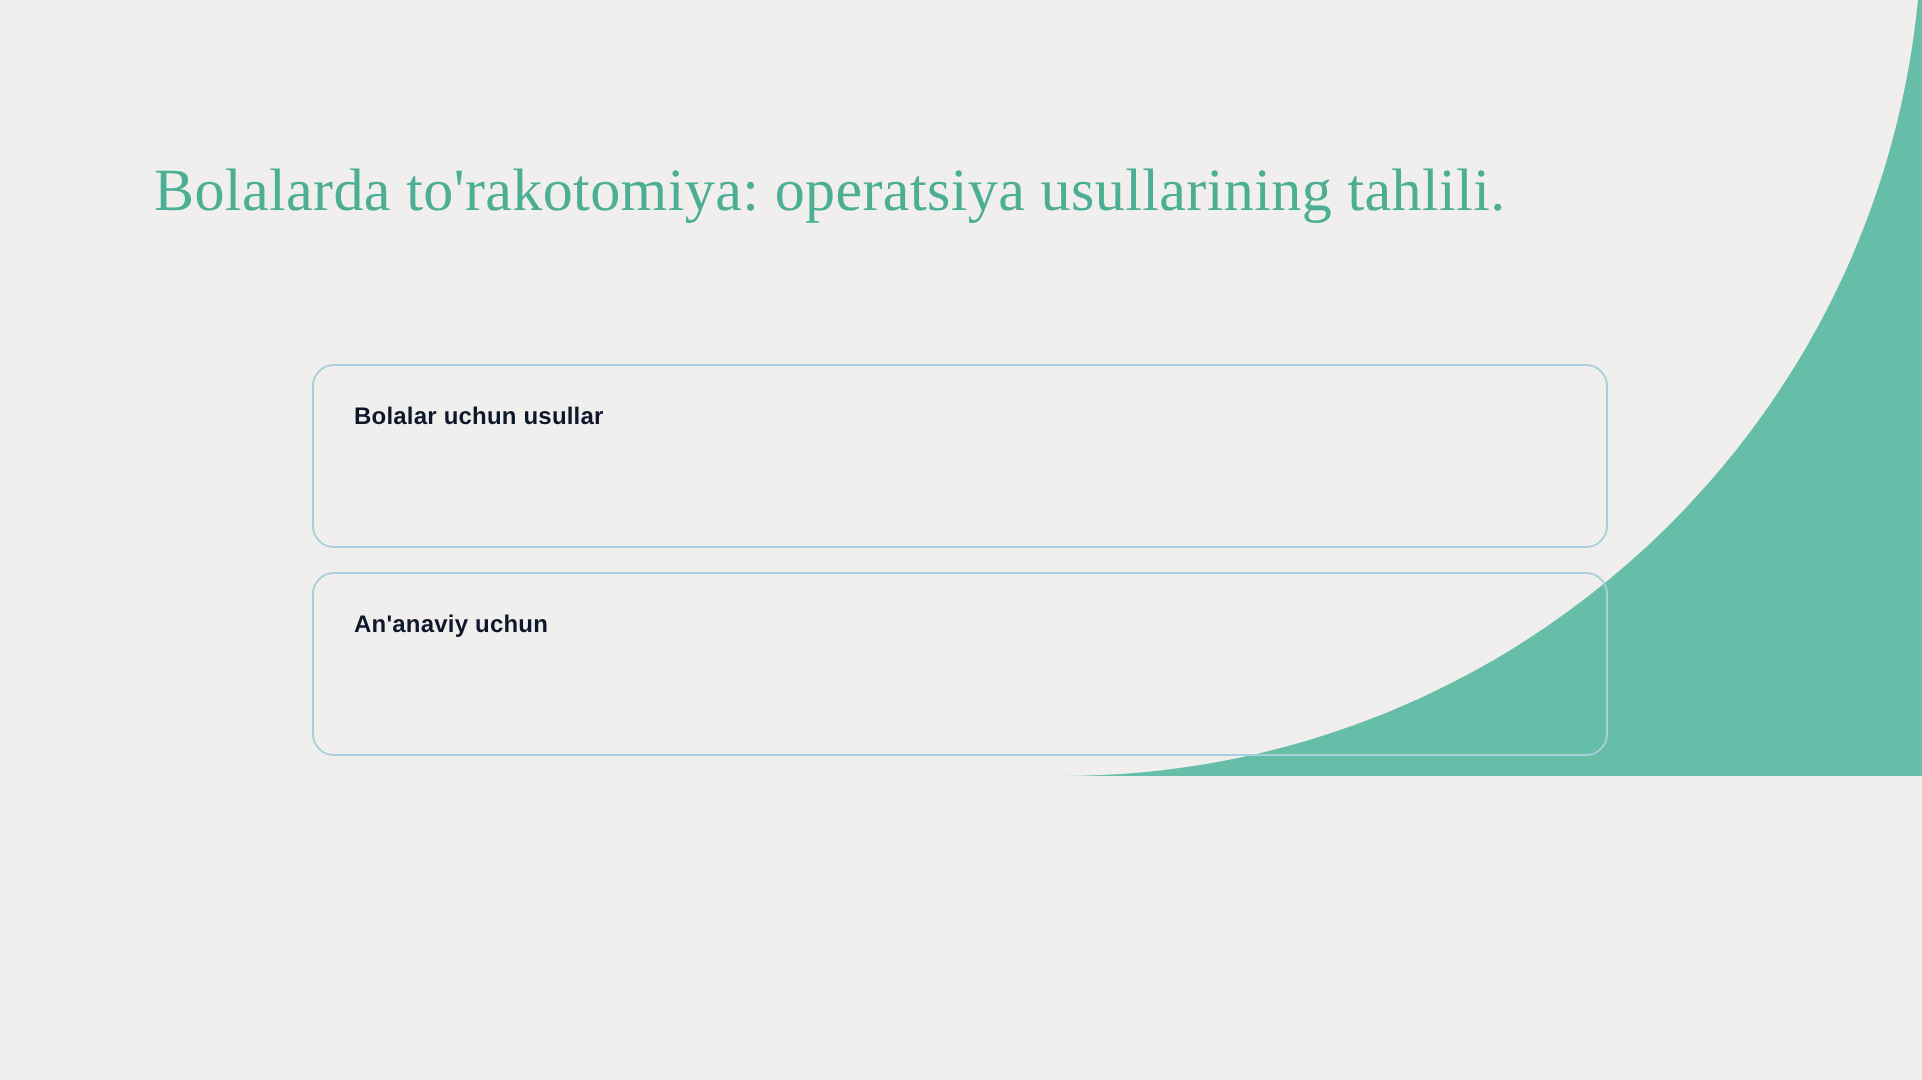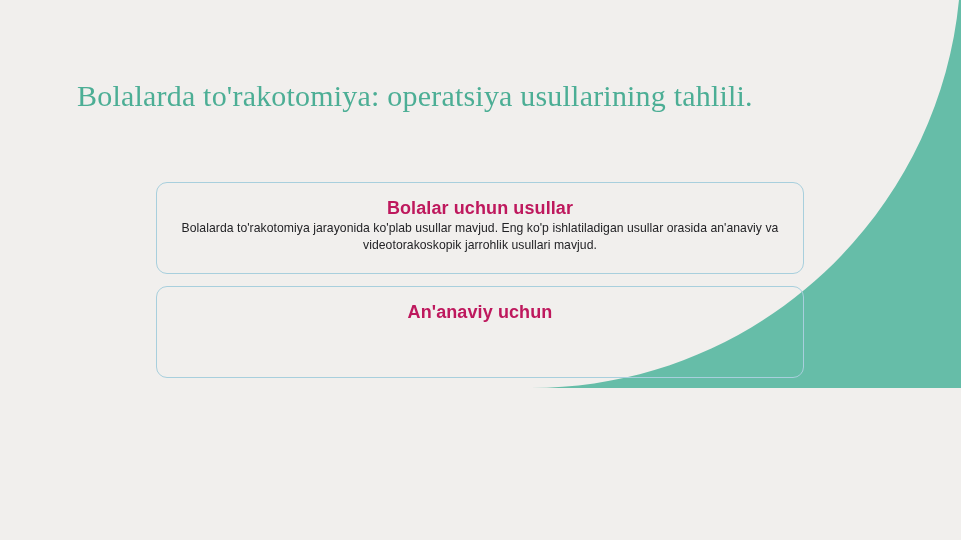--- a/index.html
+++ b/index.html
@@ -12,21 +12,20 @@
     background: #f1efed;
     font-family: "Liberation Sans", sans-serif;
     overflow: hidden;
   }
   .slide {
     position: relative;
     width: 961px;
     height: 388px;
     background: #f1efed;
     overflow: hidden;
-    text-align: center;
   }
   
   .corner-shape {
     position: absolute;
     right: 0;
     bottom: 0;
     width: 430px;
     height: 430px;
     pointer-events: none;
   }
@@ -60,23 +59,23 @@
     border-radius: 11px;
     background: transparent;
     padding: 16px 20px 0 20px;
     margin-bottom: 12px;
   }
   .card:last-child {
     margin-bottom: 0;
   }
   .card-heading {
     font-family: "Liberation Sans", sans-serif;
-    font-size: 18px;
+    font-size: 12px;
     font-weight: bold;
-    color: #be185d;
+    color: #0f172a;
     line-height: 19px;
     margin: 0 0 2px 0;
     letter-spacing: 0.1px;
   }
   .card-body {
     font-family: "Liberation Sans", sans-serif;
     font-size: 12.2px;
     font-weight: normal;
     color: #232326;
     line-height: 16.5px;
@@ -94,21 +93,20 @@
       <path d="M430 0 C430 237.5 237.5 430 0 430 L430 430 Z" fill="#66bda8"></path>
     </svg>
   </div>
 
   <div class="slide-title">Bolalarda to'rakotomiya: operatsiya usullarining tahlili.</div>
 
   <div class="cards">
 
     <div class="card">
       <p class="card-heading">Bolalar uchun usullar</p>
-      <p class="card-body">Bolalarda to'rakotomiya jarayonida ko'plab usullar mavjud. Eng ko'p ishlatiladigan usullar orasida an'anaviy va videotorakoskopik jarrohlik usullari mavjud.</p>
     </div>
 
     <div class="card">
       <p class="card-heading">An'anaviy uchun</p>
     </div>
 
     <div class="card">
       <p class="card-heading">Videotorakoskopik uchun</p>
     </div>
 

